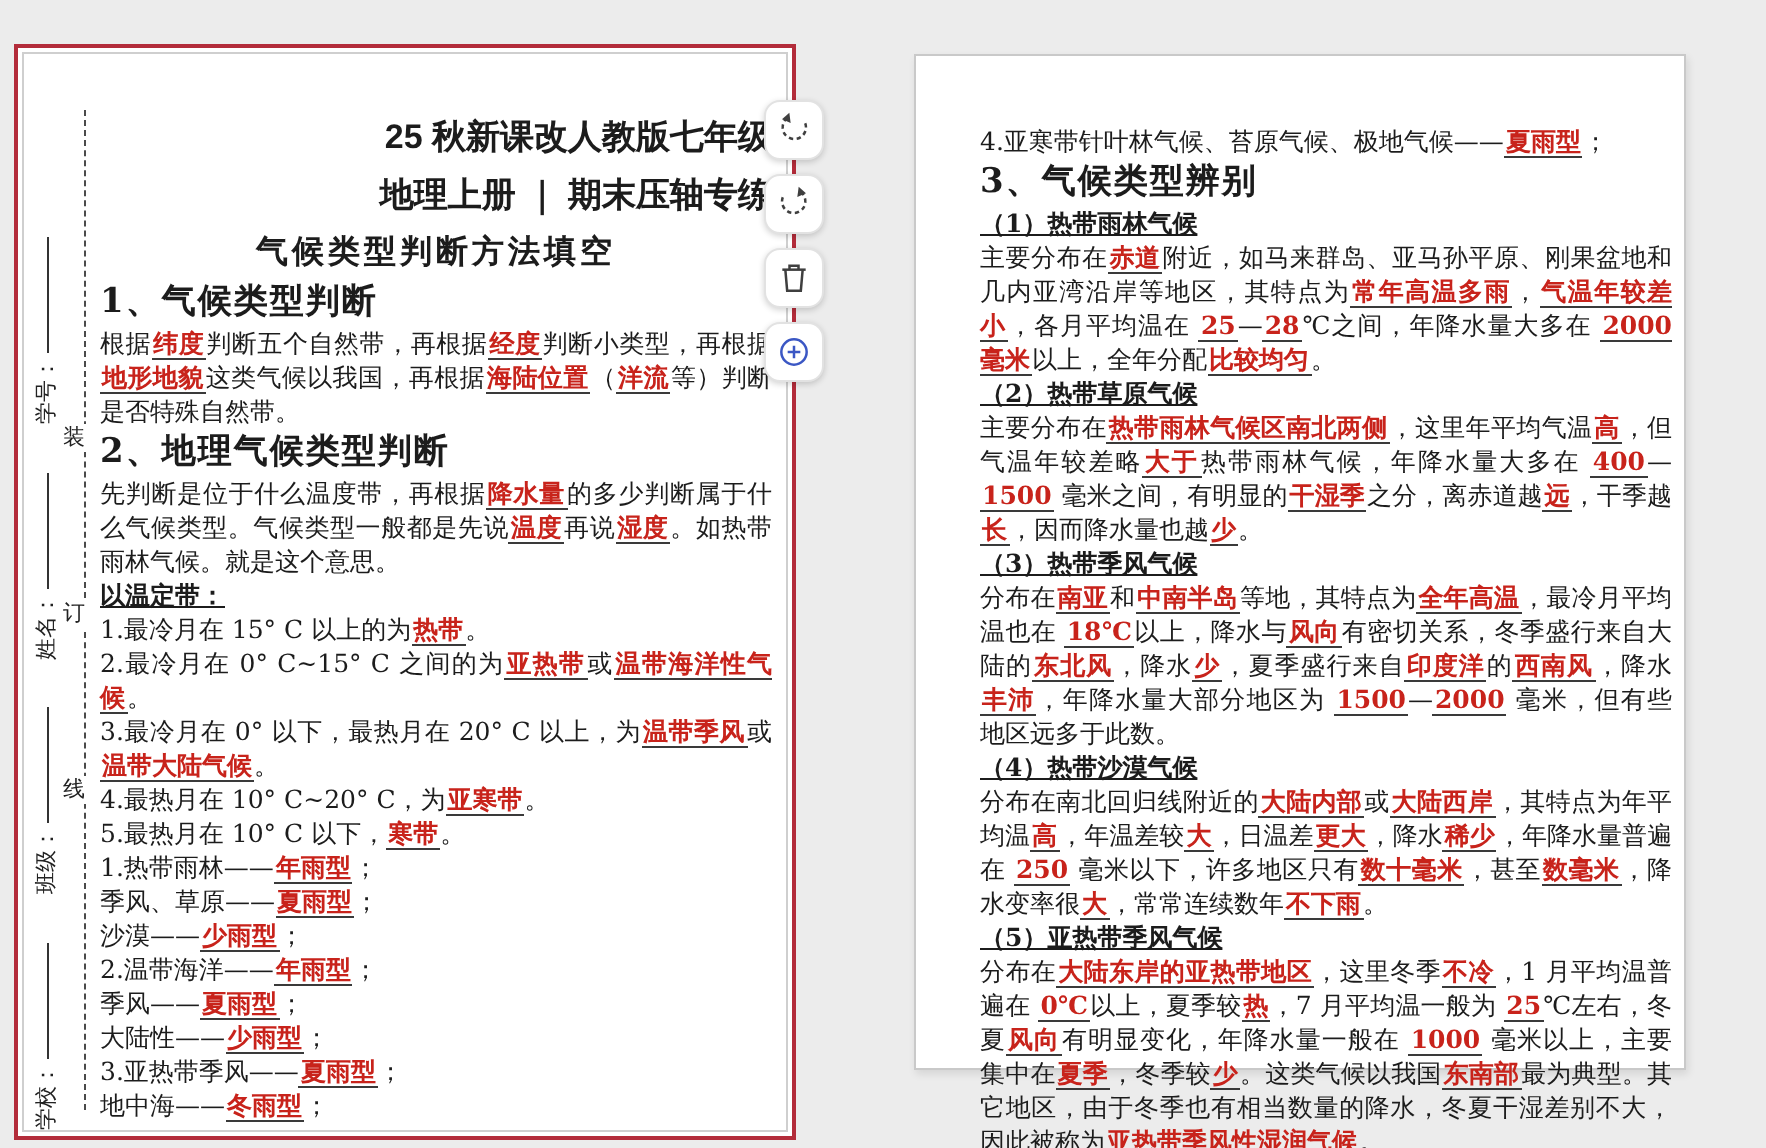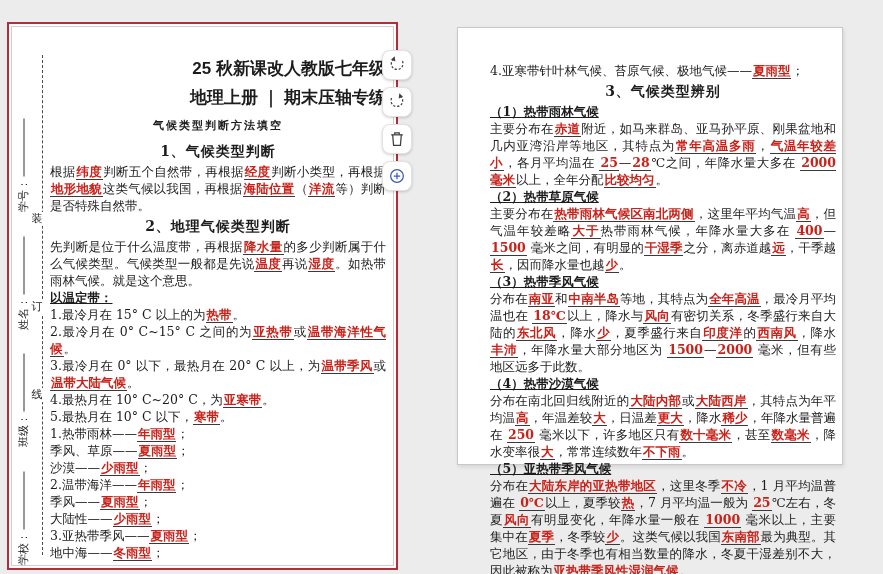--- a/index.html
+++ b/index.html
@@ -10,21 +10,21 @@
     color:#1c1c1c;
   }
   
   .page{position:absolute;background:#ffffff;box-sizing:border-box;}
   .page-left{
     left:7px;top:22px;width:391px;height:548px;
     border:2px solid #b32c3a;
     box-shadow:inset 0 0 0 2px #fff, inset 0 0 0 3px #cfcfcf;
   }
   .page-right{
-    left:457px;top:27px;width:386px;height:438px;
+    left:457px;top:27px;width:386px;height:508px;
     border:1px solid #c9c9c9;
     box-shadow:1px 2px 4px rgba(0,0,0,0.10);
   }
   
   .binding-line{
     position:absolute;left:33px;top:31px;height:500px;width:0;
     border-left:1px dashed #4a4a4a;
   }
   .binding-char{
     position:absolute;left:21px;width:14px;text-align:center;
@@ -49,25 +49,25 @@
   
   .content{position:absolute;}
   .content-left{left:41px;top:30px;width:336px;}
   .content-right{left:32px;top:34px;width:346px;}
   .block{text-align:justify;}
   .block-title1{
     font-family:"Liberation Sans","DejaVu Sans",sans-serif;
     font-weight:bold;font-size:17px;line-height:29px;text-align:right;
   }
   .block-title2{
-    font-weight:bold;font-size:11px;line-height:27px;text-align:center;
+    font-weight:bold;font-size:16px;line-height:27px;text-align:center;
     letter-spacing:2px;
   }
   .block-heading{
-    font-weight:bold;font-size:14px;line-height:23px;text-align:center;
+    font-weight:bold;font-size:17px;line-height:23px;
     letter-spacing:1px;margin-top:1px;
   }
   .content-left .block-para{font-size:12.5px;line-height:17px;}
   .content-right .block-para{font-size:12.5px;line-height:17px;}
   .ans{
     color:#c8231b;font-weight:bold;
     border-bottom:1px solid #3a3a3a;padding:0 1px;
   }
   .bold{font-weight:bold;text-decoration:underline;}
   

